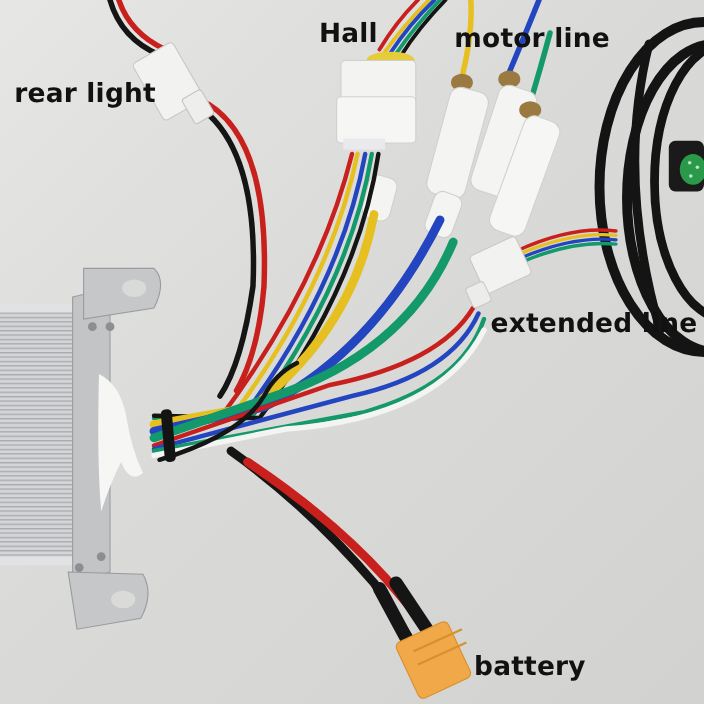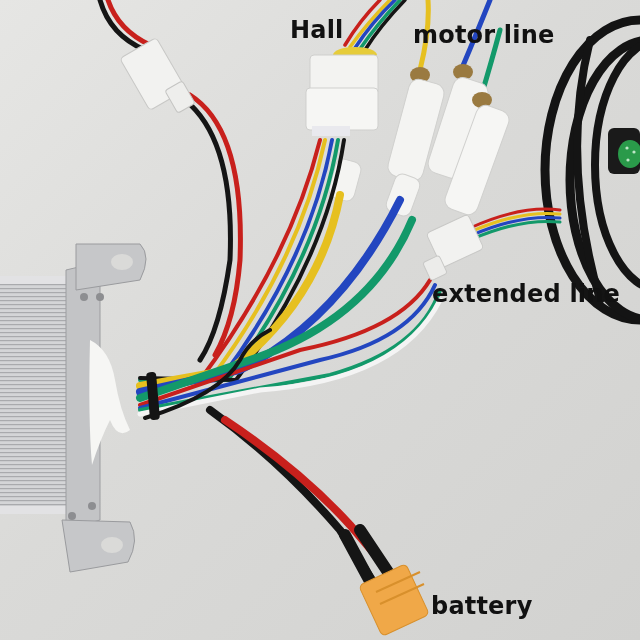--- a/index.html
+++ b/index.html
@@ -133,17 +133,18 @@
     <circle cx="92" cy="506" r="4" fill="#8d8e91"></circle>
   </g>
   <g>
     <path d="M90 340 Q110 350 115 380 Q120 410 130 430 Q118 440 110 420 Q100 440 92 465 Q88 420 90 340 Z" fill="#f6f6f4"></path>
   </g>
   <g>
     <rect x="148" y="372" width="10" height="48" rx="4" fill="#141414" transform="rotate(-5 153 396)"></rect>
   </g>
 </svg>
 
+  <div class="label" style="left:13px;top:73px;">rear light</div>
   <div class="label" style="left:290px;top:18px;">Hall</div>
   <div class="label" style="left:413px;top:23px;">motor line</div>
-  <div class="label" style="left:432px;top:282px;">extended line</div>
+  <div class="label" style="left:446px;top:282px;">extended line</div>
   <div class="label" style="left:431px;top:594px;">battery</div>
 </div>
 
 </body></html>

